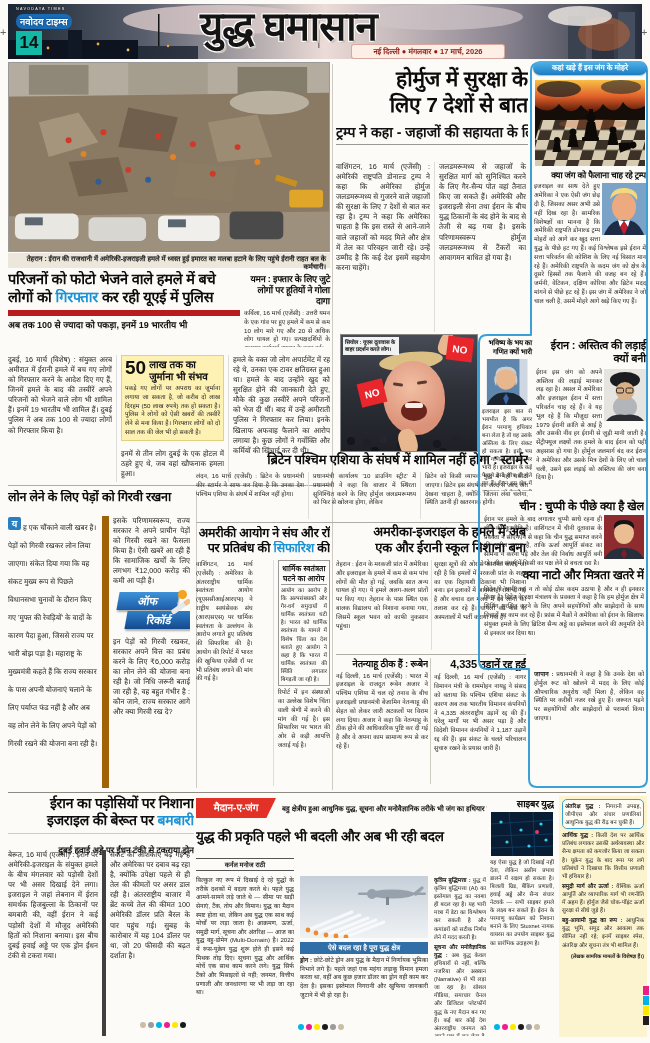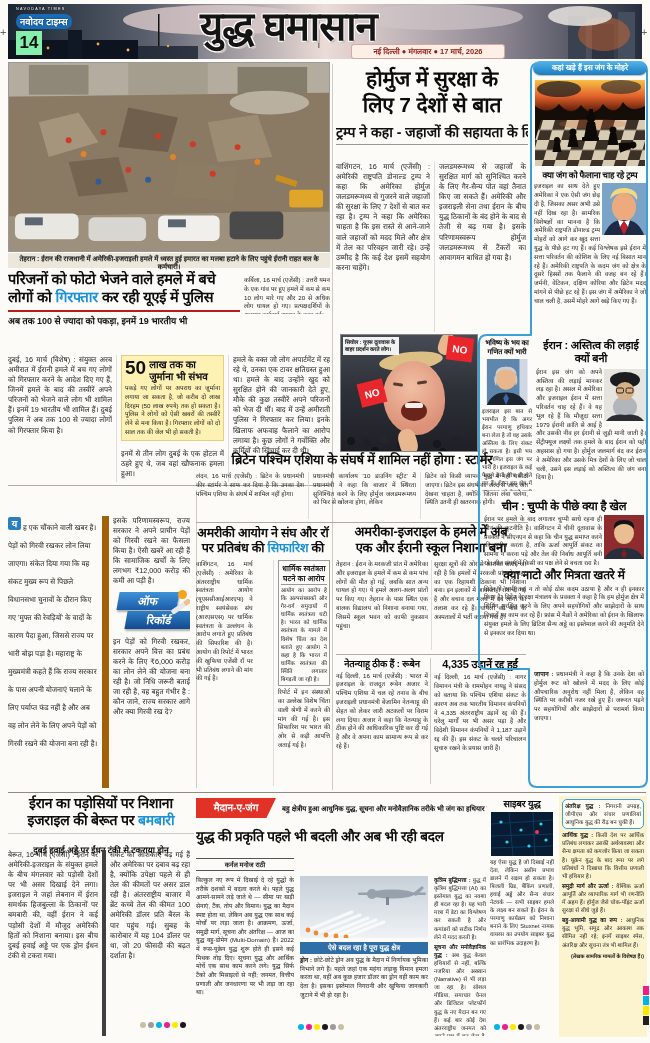--- a/index.html
+++ b/index.html
@@ -1,21 +1,21 @@
 <!DOCTYPE html>
 <html><head>
 <meta charset="utf-8">
 <style>
   *{margin:0;padding:0;box-sizing:border-box}
   html,body{background:#e9e7e2}
   .page{position:relative;width:650px;height:1043px;margin:0 auto;background:#fcfbf7;
         font-family:"Liberation Sans","DejaVu Sans",sans-serif;color:#1b1b1b;overflow:hidden}
   .abs{position:absolute}
   .ovh{overflow:hidden}
-  .ctr{text-align:center}
+  .ctr{text-align:right}
   .hd{font-weight:900;color:#0c0c0c;line-height:1.22;letter-spacing:-.2px}
   .nw{white-space:nowrap;overflow:hidden}
   .hl{color:#1a93d6}
   .bt{font-size:7.2px;line-height:1.4;text-align:justify;color:#222}
   .sm{font-size:6.2px;line-height:1.42;text-align:justify;color:#222}
   .xs{font-size:5.7px;line-height:1.42;text-align:justify;color:#222}
   .flex{display:flex}
   .vr{position:absolute;width:1px;background:#cfcac2}
   .hr{position:absolute;height:1px;background:#b2ada4}
   .caption{background:#ece7da;font-size:6.8px;font-weight:700;color:#222;line-height:1.25;padding:2px 4px}
@@ -57,21 +57,21 @@
   .sbar{background:#fcf3cf;padding:3px}
   .introbox{border:1.2px solid #3aa0d8;border-radius:5px;padding:2px;margin-bottom:2px;background:#fffdf3}
   .byline{font-size:6.5px;font-weight:800;text-align:center;border-top:1px solid #555;border-bottom:1px solid #555;padding:1px 0}
   .dots{position:absolute;display:flex;gap:2px}
   .dots i{width:6px;height:6px;border-radius:50%;display:block}
   .ebar{position:absolute;right:1px;width:6px;height:9px}
   .crop{position:absolute;color:#666;font-size:11px;font-weight:400}
   .brand{background:#1a6bb5;color:#fff;font-weight:900;font-size:9.5px;padding:1px 4px;display:inline-block;
          text-shadow:0 0 2px #0a3a66;border-radius:7px}
   .brandsmall{color:#fff;font-size:3.8px;letter-spacing:1.2px;text-shadow:0 0 2px #000}
-  .pgnum{width:26px;height:24px;background:#86efac;color:#111;font-weight:900;font-size:17px;text-align:center;line-height:24px;margin-top:2px}
+  .pgnum{width:26px;height:24px;background:#14b8a6;color:#111;font-weight:900;font-size:17px;text-align:center;line-height:24px;margin-top:2px}
   .mtitle{font-weight:900;font-size:40px;line-height:1.1;color:#141414;text-align:left;letter-spacing:-1px;
           text-shadow:-1px -1px 0 #fff,1px -1px 0 #fff,-1px 1px 0 #fff,2px 2px 0 #cfc5c0}
   .mdate{background:#fdeee6;border-radius:2px;color:#8c1d12;font-weight:800;font-size:7.5px;text-align:center;
          line-height:13px;box-shadow:0 0 0 1px #d9a9a0}
 </style>
 </head>
 <body>
 
 <div class="page">
 
@@ -153,39 +153,41 @@
     <rect x="16" y="156" width="18" height="8" fill="#5b6670"></rect>
       <rect x="160" y="158" width="18" height="8" fill="#5b6670"></rect>
     <rect x="282" y="128" width="34" height="18" rx="3" fill="#e0a62a"></rect>
     <rect x="268" y="116" width="22" height="6" fill="#c98f1f" transform="rotate(18 279 119)"></rect>
   </svg>
   <div class="abs caption ctr" style="left:8px;top:253px;width:322px;height:15px">तेहरान : ईरान की राजधानी में अमेरिकी-इजराइली हमले में ध्वस्त हुई इमारत का मलबा हटाने के लिए पहुंचे ईरानी राहत बल के कर्मचारी।</div>
 
   <div class="abs" style="left:8px;top:271px;width:232px">
     <div class="hd nw" style="font-size:14.5px">परिजनों को फोटो भेजने वाले हमले में बचे</div>
     <div class="hd nw" style="font-size:14.5px"><span>लोगों को </span><span class="hl">गिरफ्तार</span><span> कर रही यूएई में पुलिस</span></div>
-    <div class="subhead nw" style="font-size:9px;margin-top:4px;border-top:2px solid #b91c1c;padding-top:2px">अब तक 100 से ज्यादा को पकड़ा, इनमें 19 भारतीय भी</div>
+    <div class="subhead nw" style="font-size:9px;margin-top:4px;border-top:6px solid #b91c1c;padding-top:2px">अब तक 100 से ज्यादा को पकड़ा, इनमें 19 भारतीय भी</div>
   </div>
   <div class="abs" style="left:244px;top:274px;width:86px;height:78px">
+    <div class="hd ctr" style="font-size:9px">यमन : इफ्तार के लिए जुटे लोगों पर हूतियों ने गोला दागा</div>
     <div class="sm ovh" style="height:38px;margin-top:2px">कर्बिला, 16 मार्च (एजेंसी) : उत्तरी यमन के एक गांव पर हुए हमले में कम से कम 10 लोग मारे गए और 20 से अधिक लोग घायल हो गए। प्रत्यक्षदर्शियों के अनुसार कार्रवाई इफ्तार के वक्त हुई।</div>
   </div>
   <div class="abs flex" style="left:8px;top:355px;width:322px;height:127px;gap:4px">
     <div class="bt ovh" style="width:104px">दुबई, 16 मार्च (विशेष) : संयुक्त अरब अमीरात में ईरानी हमले में बच गए लोगों को गिरफ्तार करने के आदेश दिए गए हैं, जिनमें हमले के बाद की तस्वीरें अपने परिजनों को भेजने वाले लोग भी शामिल हैं। इनमें 19 भारतीय भी शामिल हैं। दुबई पुलिस ने अब तक 100 से ज्यादा लोगों को गिरफ्तार किया है।</div>
     <div class="ovh" style="width:108px;border-left:1px solid #ddd;padding-left:4px">
       <div class="fbox">
         <span class="fbig">50</span>
         <div class="fbt">लाख तक का जुर्माना भी संभव</div>
         <div class="sm" style="clear:both;margin-top:2px">पकड़े गए लोगों पर अपराध का जुर्माना लगाया जा सकता है, जो करीब दो लाख दिरहम (50 लाख रुपये) तक हो सकता है। पुलिस ने लोगों को ऐसी खबरों की तस्वीरें लेने से मना किया है। गिरफ्तार लोगों को दो साल तक की जेल भी हो सकती है।</div>
       </div>
       <div class="bt" style="margin-top:8px">इनमें से तीन लोग दुबई के एक होटल में ठहरे हुए थे, जब वहां खौफनाक हमला हुआ।</div>
     </div>
     <div class="bt ovh" style="width:102px;border-left:1px solid #ddd;padding-left:4px">हमले के वक्त जो लोग अपार्टमेंट में रह रहे थे, उनका एक टावर क्षतिग्रस्त हुआ था। हमले के बाद उन्होंने खुद को सुरक्षित होने की जानकारी देते हुए, मौके की कुछ तस्वीरें अपने परिजनों को भेज दी थीं। बाद में उन्हें अमीराती पुलिस ने गिरफ्तार कर लिया। इनके खिलाफ अफवाह फैलाने का आरोप लगाया है। कुछ लोगों ने गर्वोक्ति और कर्मियों की खिंचाई कर दी थी।</div>
   </div>
   <div class="hr" style="left:8px;top:485px;width:322px"></div>
 
+  <div class="abs hd nw" style="left:8px;top:490px;width:186px;font-size:12.5px">लोन लेने के लिए पेड़ों को गिरवी रखना</div>
   <div class="abs flex" style="left:8px;top:516px;width:186px;height:272px;gap:4px">
     <div class="ovh" style="width:90px">
       <span class="dc">य</span>
       <span class="bt">ह एक चौंकाने वाली खबर है। पेड़ों को गिरवी रखकर लोन लिया जाएगा। संकेत दिया गया कि यह संकट मुख्य रूप से पिछले विधानसभा चुनावों के दौरान किए गए 'मुफ्त की रेवड़ियों' के वादों के कारण पैदा हुआ, जिससे राज्य पर भारी बोझ पड़ा है। महाराष्ट्र के मुख्यमंत्री कहते हैं कि राज्य सरकार के पास अपनी योजनाएं चलाने के लिए पर्याप्त फंड नहीं है और अब वह लोन लेने के लिए अपने पेड़ों को गिरवी रखने की योजना बना रही है।</span>
     </div>
     <div class="ovh" style="width:88px;border-left:7px solid #a16207;padding-left:4px">
       <div class="bt">इसके परिणामस्वरूप, राज्य सरकार ने अपने प्राचीन पेड़ों को गिरवी रखने का फैसला किया है। ऐसी खबरें आ रही हैं कि सामाजिक खर्चों के लिए लगभग ₹12,000 करोड़ की कमी आ पड़ी है।</div>
       <div class="ribbon">
         <div class="rb rb1">ऑफ</div>
         <div class="rb rb2">रिकॉर्ड</div>

